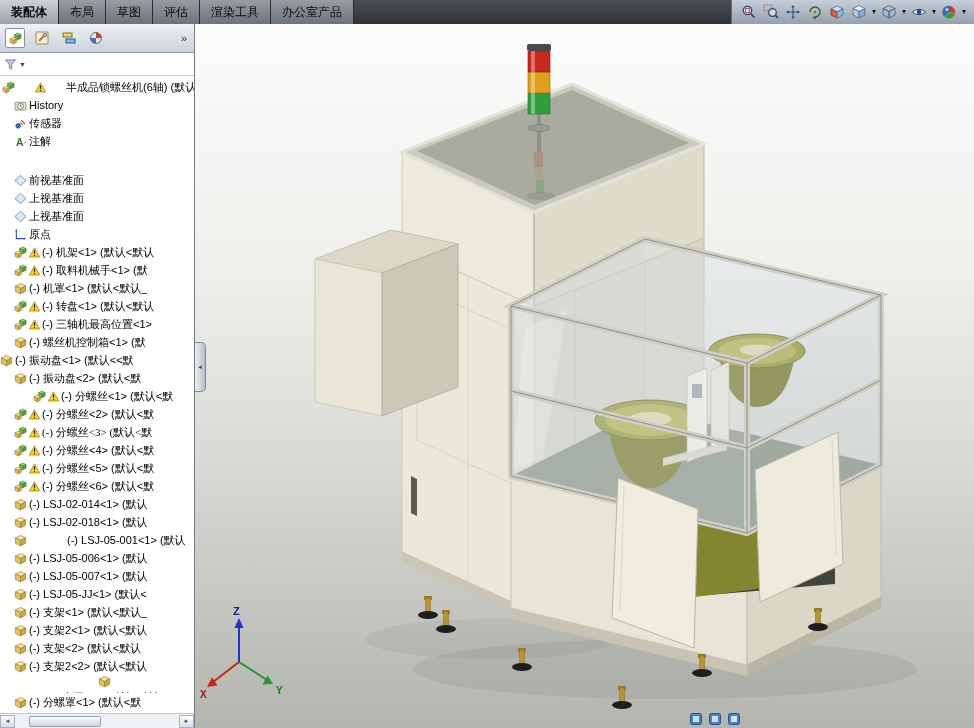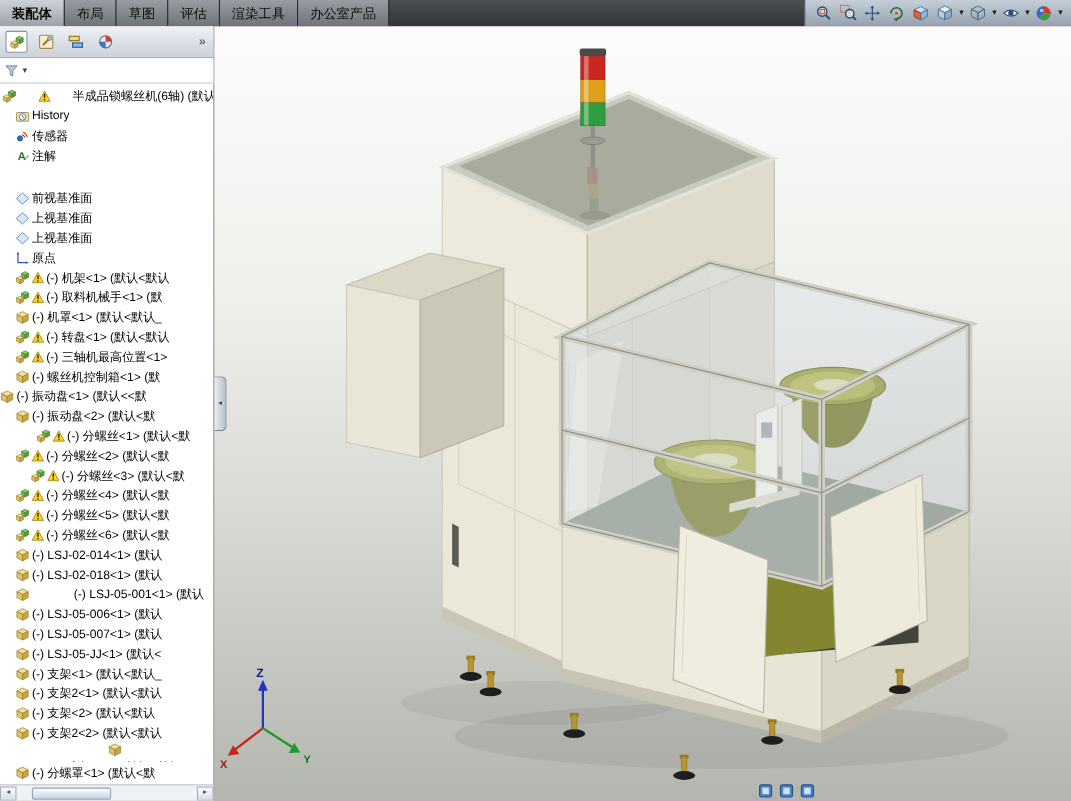--- a/index.html
+++ b/index.html
@@ -453,21 +453,21 @@
           </span>
           <span class="ticon">
             <svg viewBox="0 0 12 12" width="11" height="11">
               <polygon points="6,0.8 11.6,11 0.4,11" fill="#ffd21e" stroke="#8a6d00" stroke-width="0.7"></polygon>
               <rect x="5.35" y="3.6" width="1.3" height="3.9" fill="#1a1a1a"></rect>
               <rect x="5.35" y="8.6" width="1.3" height="1.4" fill="#1a1a1a"></rect>
             </svg>
           </span>
           <span class="tlabel">(-) 分螺丝&lt;2&gt; (默认&lt;默</span>
         </div>
-        <div class="tree-row" style="padding-left: 28px;">
+        <div class="tree-row" style="padding-left: 14px; font-family: Liberation Serif, serif;">
           <span class="ticon">
             <svg viewBox="0 0 14 14" width="13" height="13">
               <g>
                 <polygon points="9.5,1 13,2.8 9.5,4.6 6,2.8" fill="#8fd06a" stroke="#3f7a28" stroke-width="0.6"></polygon>
                 <polygon points="6,2.8 9.5,4.6 9.5,8.4 6,6.6" fill="#6fb84e" stroke="#3f7a28" stroke-width="0.6"></polygon>
                 <polygon points="13,2.8 9.5,4.6 9.5,8.4 13,6.6" fill="#57a03c" stroke="#3f7a28" stroke-width="0.6"></polygon>
               </g>
               <g>
                 <polygon points="4.5,5.5 8,7.3 4.5,9.1 1,7.3" fill="#f4e09a" stroke="#9a7d28" stroke-width="0.6"></polygon>
                 <polygon points="1,7.3 4.5,9.1 4.5,12.9 1,11.1" fill="#e0c267" stroke="#9a7d28" stroke-width="0.6"></polygon>

